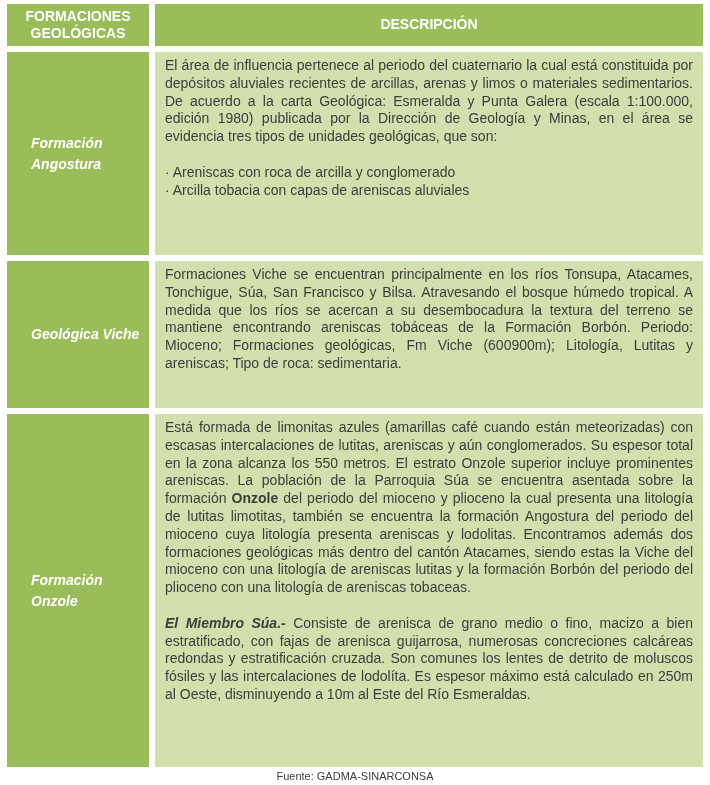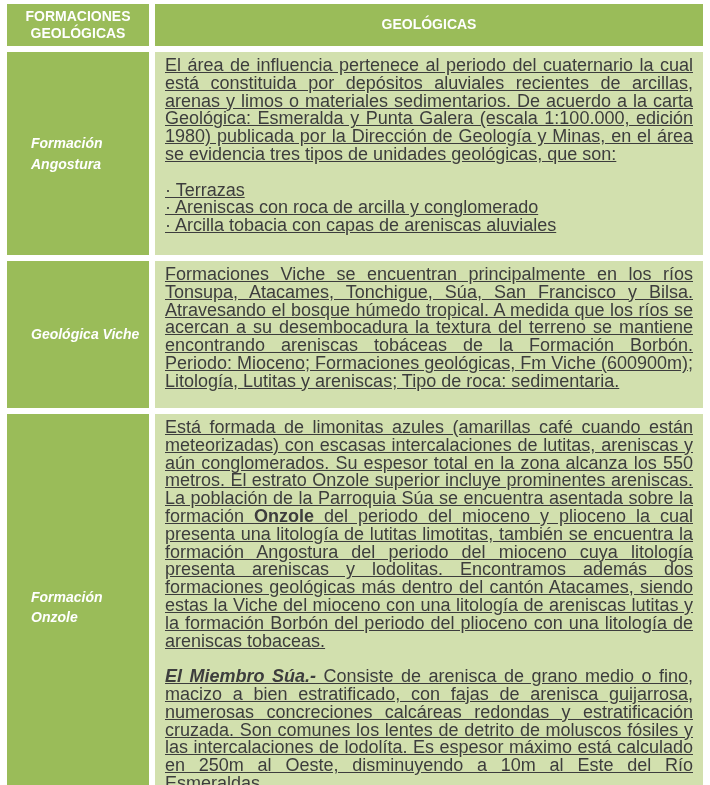--- a/index.html
+++ b/index.html
@@ -44,25 +44,24 @@
     font-weight: bold;
     font-size: 14px;
     line-height: 1.45;
     display: flex; align-items: center;
     padding: 4px 6px 4px 24px;
     font-style: italic;
   }
   .cell.desc {
     background: var(--light);
     color: var(--text);
-    font-size: 18px;
+    font-size: 14px;
     line-height: 17.8px;
     text-align: justify;
     padding: 5px 10px 8px 10px;
-    text-decoration: underline;
   }
   .cell.desc p { margin: 0; }
   .blank { height: 17.8px; }
   .bullets div { text-align: left; }
   .desc.r1 { min-height: 203px; }
   .desc.r2 { min-height: 147px; }
   .desc.r3 { min-height: 353px; }
   .footer {
     margin-top: 1px;
     text-align: center;
@@ -71,28 +70,27 @@
     line-height: 16px;
   }
 </style>
 </head>
 <body>
 
 <div class="doc">
   <div class="tbl">
 
     <div class="cell head">FORMACIONES GEOLÓGICAS</div>
-    <div class="cell head">GEOLÓGICAS</div>
+    <div class="cell head">DESCRIPCIÓN</div>
 
     <div class="cell label">Formación Angostura</div>
     <div class="cell desc r1">
       <p><span>El área de influencia pertenece al periodo del cuaternario la cual está constituida por depósitos aluviales recientes de arcillas, arenas y limos o materiales sedimentarios. De acuerdo a la carta Geológica: Esmeralda y Punta Galera (escala 1:100.000, edición 1980) publicada por la Dirección de Geología y Minas, en el área se evidencia tres tipos de unidades geológicas, que son:</span></p>
       <div class="blank"></div>
       <div class="bullets">
-          <div>· Terrazas</div>
           <div>· Areniscas con roca de arcilla y conglomerado</div>
           <div>· Arcilla tobacia con capas de areniscas aluviales</div>
         </div>
     </div>
 
     <div class="cell label">Geológica Viche</div>
     <div class="cell desc r2">
       <p><span>Formaciones Viche se encuentran principalmente en los ríos Tonsupa, Atacames, Tonchigue, Súa, San Francisco y Bilsa. Atravesando el bosque húmedo tropical. A medida que los ríos se acercan a su desembocadura la textura del terreno se mantiene encontrando areniscas tobáceas de la Formación Borbón. Periodo: Mioceno; Formaciones geológicas, Fm Viche (600900m); Litología, Lutitas y areniscas; Tipo de roca: sedimentaria.</span></p>
     </div>
 

